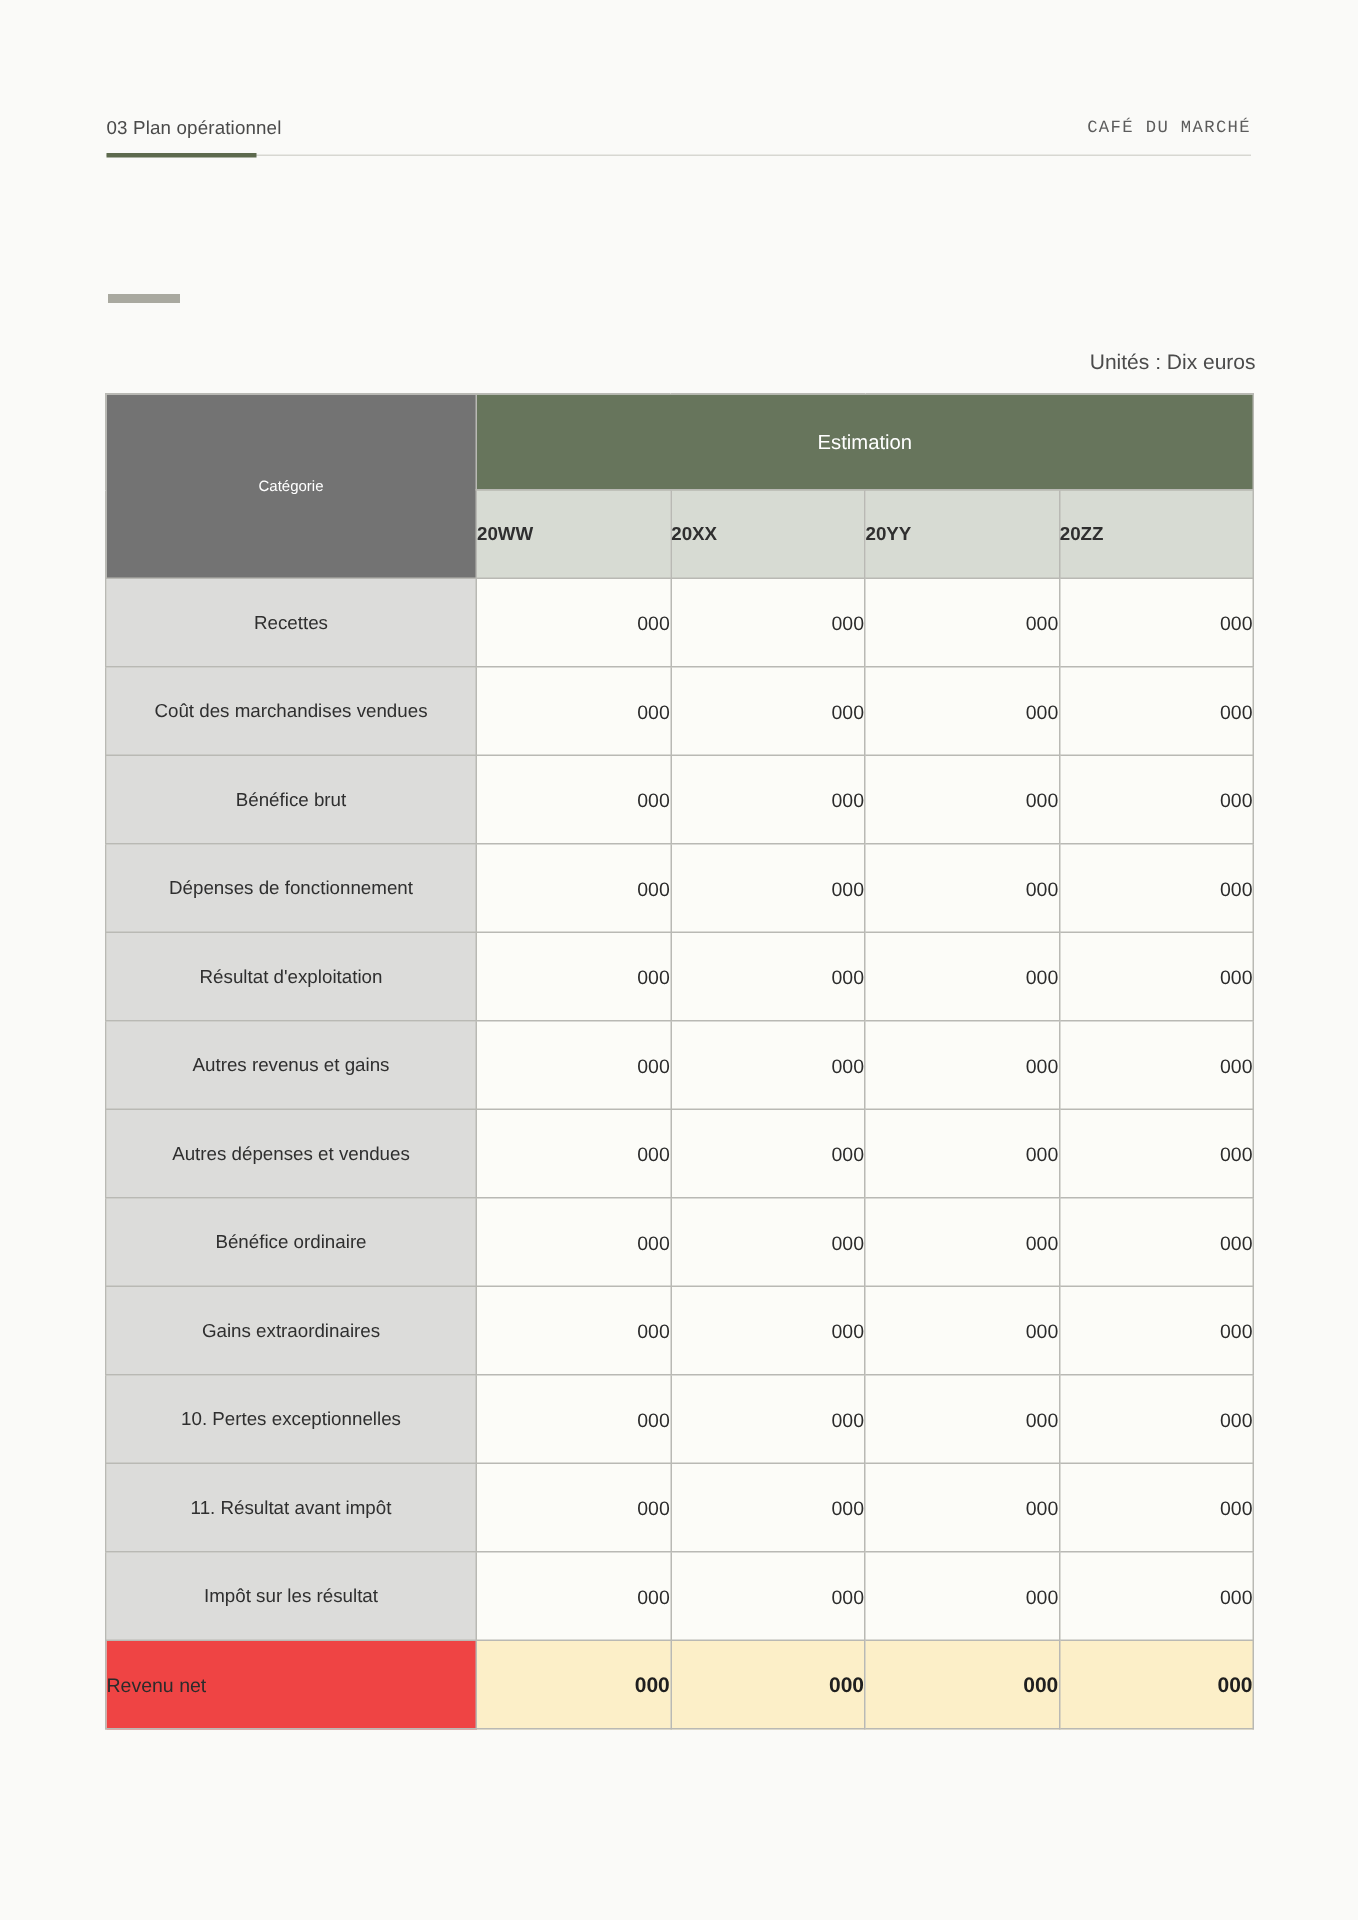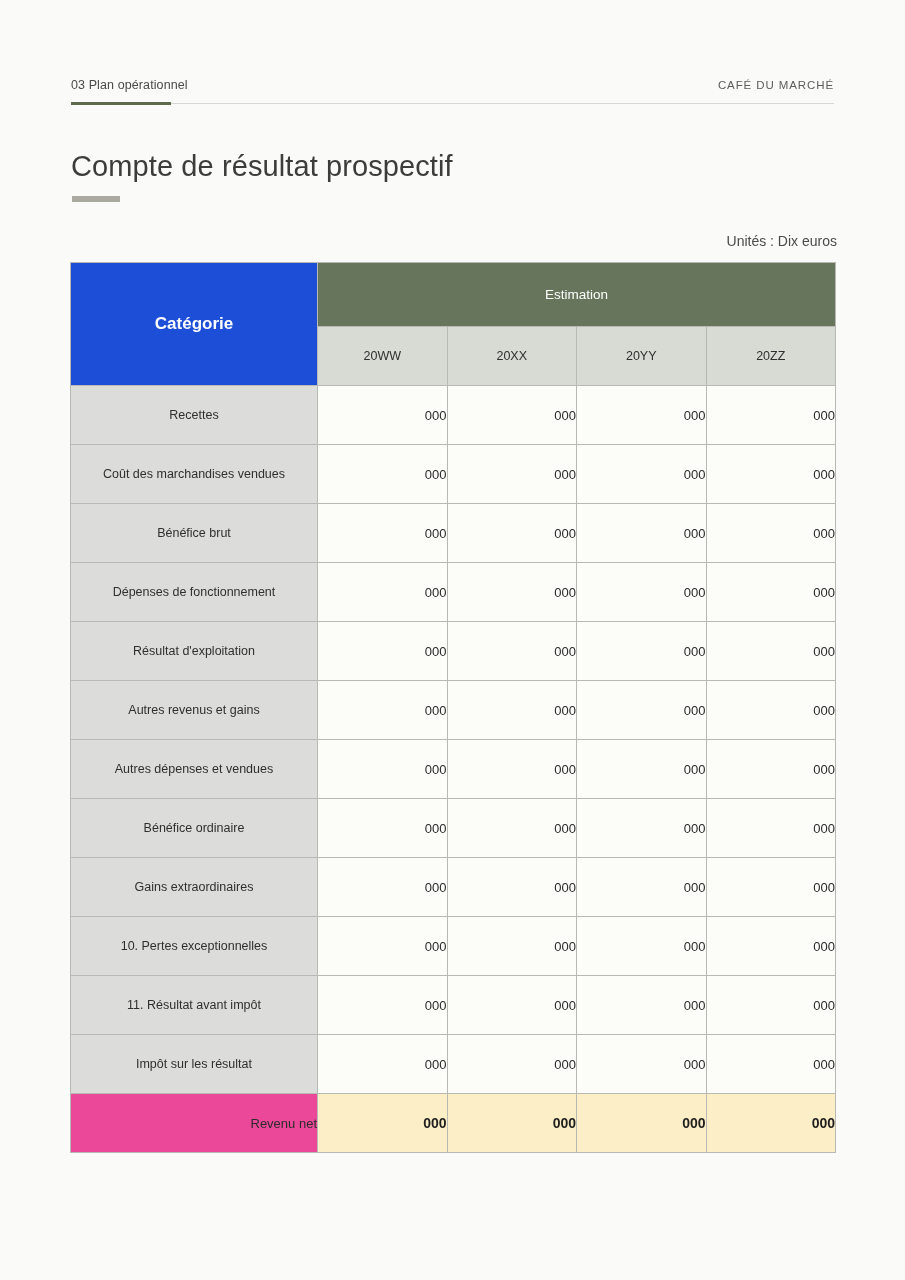--- a/index.html
+++ b/index.html
@@ -46,20 +46,21 @@
   }
 
   .top-header-right {
     position: absolute;
     right: 0;
     top: 1px;
     font-size: 11.5px;
     color: #5c5c5c;
     letter-spacing: 0.9px;
     white-space: nowrap;
+    font-family: Liberation Mono, monospace;
   }
 
   .header-rule {
     position: absolute;
     left: 0;
     top: 25px;
     width: 763px;
     height: 1px;
     background: #d7d7d2;
   }
@@ -121,46 +122,46 @@
   table.pl-table col.c-label { width: 247px; }
   table.pl-table col.c-data  { width: 129.5px; }
 
   .pl-table th, .pl-table td {
     border: 1px solid #b9b9b4;
     padding: 0;
   }
 
   
   .th-category {
-    background: #1d4ed8;
+    background: #737373;
     color: #ffffff;
-    font-size: 17px;
-    font-weight: 700;
+    font-size: 10px;
+    font-weight: 400;
     text-align: center;
     vertical-align: middle;
     height: 118px;
     border-color: #67755c;
   }
 
   .th-estimation {
     background: #67755c;
     color: #ffffff;
     font-size: 13.5px;
     font-weight: 400;
     vertical-align: middle;
     height: 64px;
     border-color: #67755c;
   }
 
   .th-year {
     background: #d7dbd3;
     color: #2f2f2f;
     font-size: 12.5px;
-    font-weight: 400;
-    text-align: center;
+    font-weight: 700;
+    text-align: left;
     vertical-align: middle;
     height: 59px;
     border-color: #b9b9b4;
   }
 
   
   .td-label {
     background: #dcdcda;
     color: #2f2f2f;
     font-size: 12.5px;
@@ -174,24 +175,24 @@
     background: #fcfcf8;
     color: #2b2b2b;
     font-size: 13px;
     text-align: right;
     vertical-align: middle;
     height: 59px;
   }
 
   
   tr.total-row .td-label {
-    background: #ec4899;
+    background: #ef4444;
     color: #2b2b2b;
     font-size: 13px;
-    text-align: right;
+    text-align: left;
     padding-left: 0;
     border-color: #b9b9b4;
   }
 
   tr.total-row .td-value {
     background: #fcefc8;
     color: #1f1f1f;
     font-size: 14px;
     font-weight: bold;
   }
@@ -201,21 +202,20 @@
 
 <div class="slide">
 
   <div class="top-header">
     <div class="top-header-left">03 Plan opérationnel</div>
     <div class="top-header-right">CAFÉ DU MARCHÉ</div>
     <div class="header-rule"></div>
     <div class="header-rule-accent"></div>
   </div>
 
-  <div class="page-title">Compte de résultat prospectif</div>
   <div class="title-accent"></div>
 
   <div class="units-note">Unités : Dix euros</div>
 
   <div class="table-wrap">
     <table class="pl-table">
       <colgroup>
         <col class="c-label">
         <col class="c-data">
         <col class="c-data">

